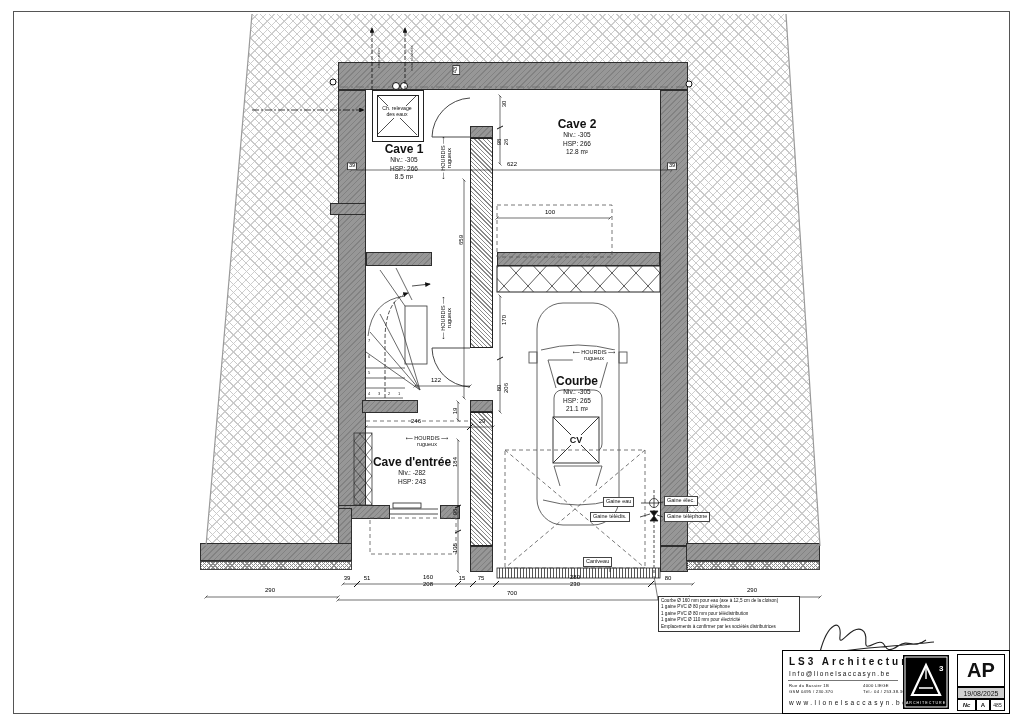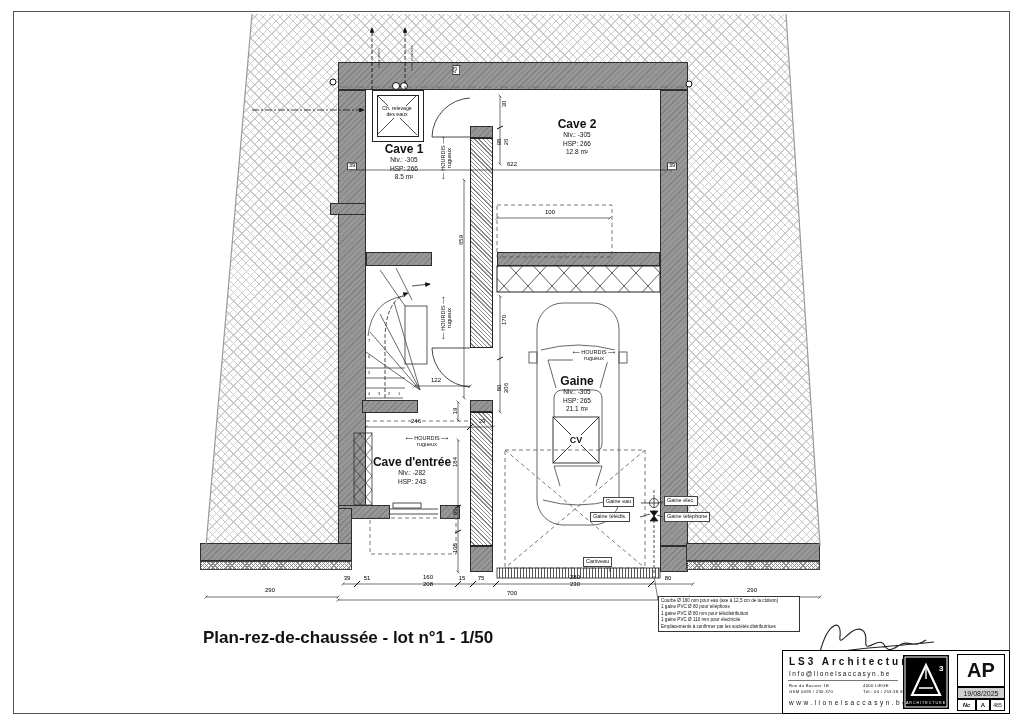--- a/index.html
+++ b/index.html
@@ -244,21 +244,21 @@
     <div class="sub">HSP: 266</div>
     <div class="sub">8.5 m²</div>
   </div>
   <div class="room" style="left:577px;top:118px;">
     <div class="nm">Cave 2</div>
     <div class="sub">Niv.: -305</div>
     <div class="sub">HSP: 266</div>
     <div class="sub">12.8 m²</div>
   </div>
   <div class="room" style="left:577px;top:375px;">
-    <div class="nm">Gaine</div>
+    <div class="nm">Courbe</div>
     <div class="sub">Niv.: -305</div>
     <div class="sub">HSP: 265</div>
     <div class="sub">21.1 m²</div>
   </div>
   <div class="room" style="left:412px;top:456px;">
     <div class="nm">Cave d'entrée</div>
     <div class="sub">Niv.: -282</div>
     <div class="sub">HSP: 243</div>
   </div>
 
@@ -349,21 +349,20 @@
   <div class="dim" style="left:752px;top:590px;">290</div>
 
   <div id="notesbox" class="abs" style="left:658px;top:596px;width:136px;">
     <div>Courbe Ø 160 mm pour eau (axe à 12,5 cm de la cloison)</div>
     <div>1 gaine PVC Ø 80 pour téléphone</div>
     <div>1 gaine PVC Ø 80 mm  pour télédistribution</div>
     <div>1 gaine PVC Ø 110 mm pour électricité</div>
     <div>Emplacements à confirmer par les sociétés distributrices</div>
   </div>
 
-  <div id="plantitle" class="abs" style="left:203px;top:628px;">Plan-rez-de-chaussée - lot n°1 - 1/50</div>
 
   <div id="tblock" class="abs" style="left:782px;top:650px;width:226px;height:62px;">
     <div class="abs firm" style="left:6px;top:5px;">LS3  Architecture</div>
     <div class="abs mail" style="left:6px;top:19px;">Info@lionelsaccasyn.be</div>
     <div class="abs" style="left:5px;top:29px;width:110px;border-top:0.5px solid #777;"></div>
     <div class="abs tiny" style="left:6px;top:32px;">Rue du Bassier  1B</div>
     <div class="abs tiny" style="left:80px;top:32px;">4000 LIEGE</div>
     <div class="abs tiny" style="left:6px;top:38px;">GSM 0495 / 230.370</div>
     <div class="abs tiny" style="left:80px;top:38px;">Tél.: 04 / 253.38.30</div>
     <div class="abs web" style="left:6px;top:48px;">www.lionelsaccasyn.be</div>

